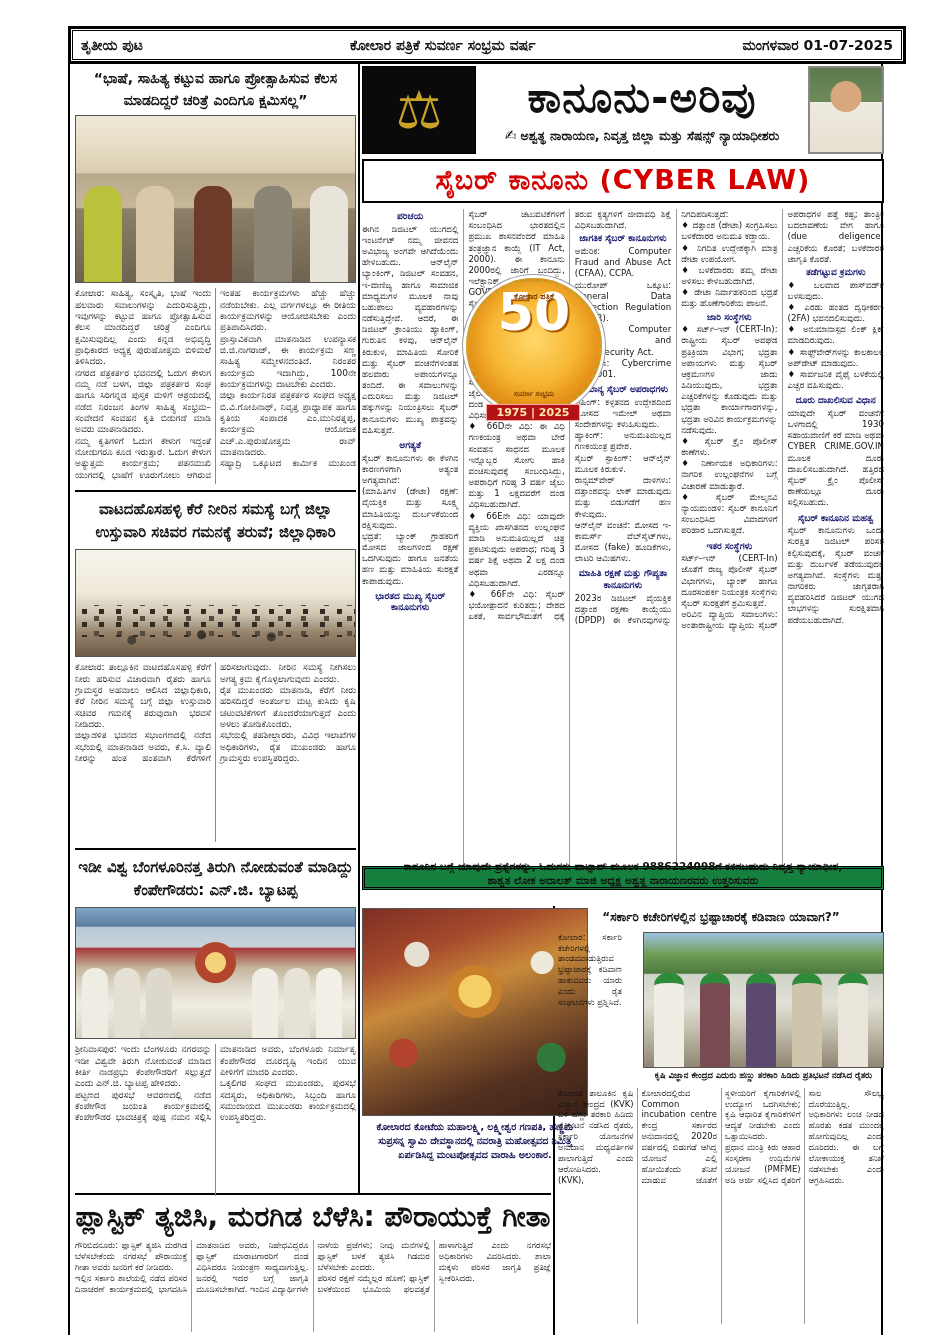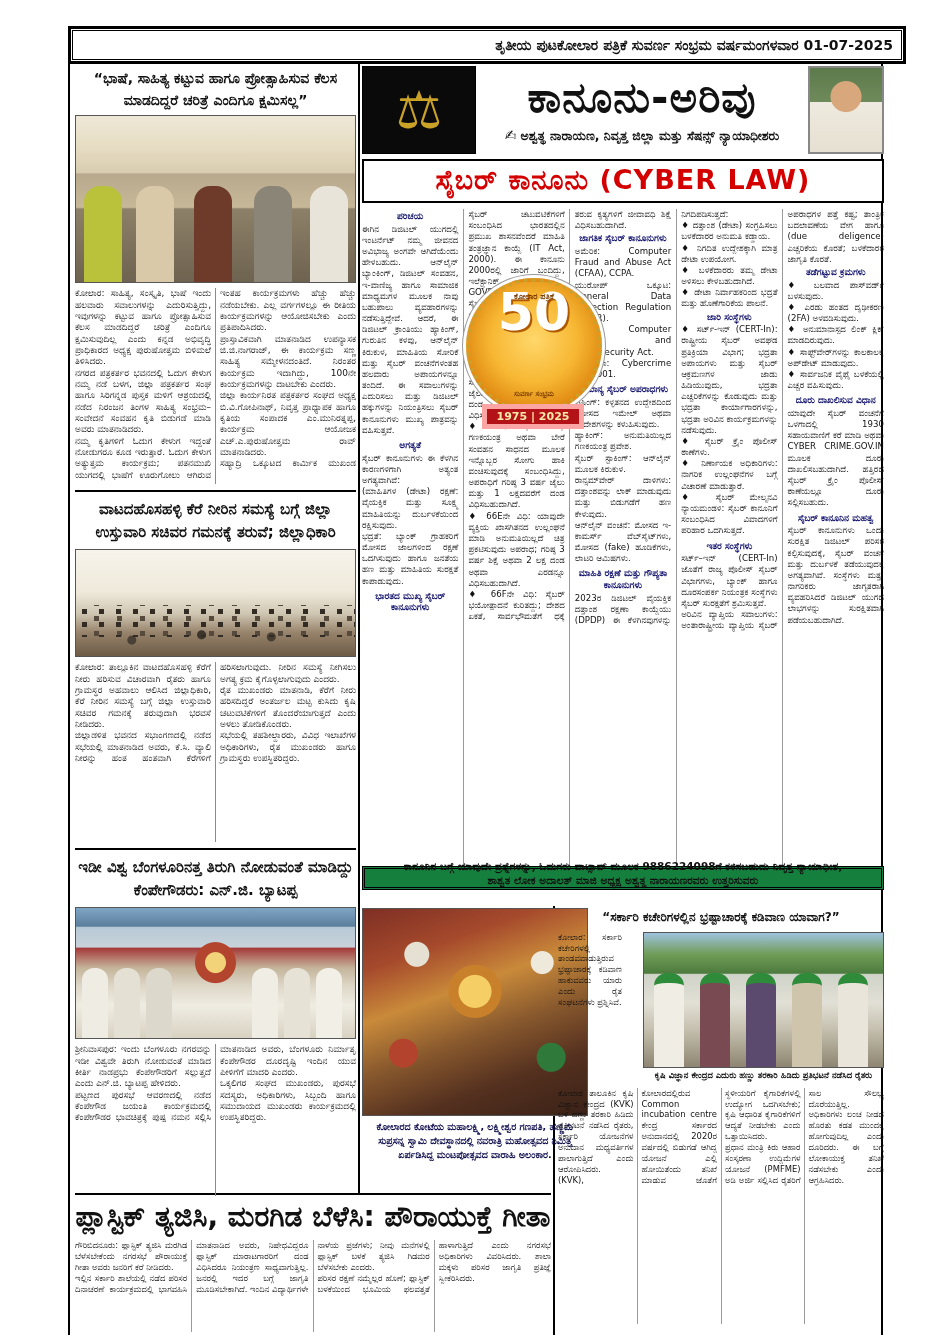--- a/index.html
+++ b/index.html
@@ -1,20 +1,20 @@
 <!DOCTYPE html>
 <html><head>
 <meta charset="utf-8">
 <style>
   html,body{margin:0;padding:0;background:#ffffff;}
   body{width:945px;height:1337px;position:relative;font-family:"DejaVu Sans","Liberation Sans",sans-serif;color:#111;}
   .abs{position:absolute;}
   
   #header-box{left:68px;top:26px;width:812px;height:32px;border:3px solid #000;box-shadow:inset 0 0 0 1px #fff,inset 0 0 0 2px #000;
-    display:flex;align-items:center;justify-content:flex-end;padding:0 10px;font-weight:bold;font-size:14px;background:#fff;}
+    display:flex;align-items:center;justify-content:space-between;padding:0 10px;font-weight:bold;font-size:14px;background:#fff;}
   
   .vrule{width:2px;background:#000;}
   .hrule{height:2px;background:#000;}
   
   #left-region{left:75px;top:66px;width:281px;}
   .quote-head{font-weight:bold;font-size:14px;text-align:center;line-height:1.55;padding:2px 0 4px 0;}
   .sec-head{font-weight:bold;font-size:15px;text-align:center;line-height:1.5;padding:6px 0;}
   .body-2col{column-count:2;column-gap:9px;column-rule:1px solid #8a8a8a;font-size:9px;line-height:1.26;
     text-align:justify;white-space:pre-line;overflow:hidden;margin-top:5px;}
   .article-rule{height:2px;background:#000;margin:6px 0 0 0;}
@@ -68,21 +68,21 @@
   
   #jubilee{left:466px;top:278px;width:134px;height:146px;z-index:5;text-align:center;}
   .seal{width:128px;height:128px;margin:0 auto;border-radius:50%;
     background:radial-gradient(circle at 50% 45%,#ffd76a 0%,#f7b733 45%,#e08a12 75%,#b96a08 100%);
     border:4px dotted #caa12c;box-shadow:0 0 0 3px #fff,0 0 0 4px #999;
     display:flex;align-items:flex-start;justify-content:center;position:relative;}
   .seal .fifty{font-size:52px;font-weight:bold;color:#fff;text-shadow:2px 2px 0 #b05a00;}
   .seal .arc-top{position:absolute;top:10px;left:0;right:0;font-size:8px;font-weight:bold;color:#7a3c00;}
   .seal .arc-bottom{position:absolute;bottom:12px;left:0;right:0;font-size:7px;font-weight:bold;color:#7a3c00;}
   .ribbon{margin:-10px auto 17px auto;width:92px;background:#b31217;color:#ffe9a8;font-weight:bold;font-size:11px;
-    padding:1px 0;border:5px solid #fca5a5;position:relative;z-index:6;}
+    padding:1px 0;border:1px solid #fca5a5;position:relative;z-index:6;}
   
   #wa-strip{left:362px;top:866px;width:522px;height:24px;border:3px double #000;box-sizing:border-box;
     display:flex;flex-direction:column;align-items:center;justify-content:flex-end;font-size:10.5px;font-weight:bold;text-align:center;line-height:1.35;background:#15803d;}
   
   #temple-region{left:362px;top:908px;width:226px;}
   .temple-caption{font-weight:bold;font-size:9.5px;text-align:center;line-height:1.45;margin-top:4px;color:#0d0d4d;}
   
   #corruption-region{left:558px;top:908px;width:326px;}
   .corr-head{font-weight:bold;font-size:12px;text-align:center;line-height:1.3;padding:2px 0 6px 0;}
   .corr-row{display:flex;gap:21px;}
@@ -227,21 +227,21 @@
 ♦ ಸೈಬರ್ ಮೇಲ್ಮನವಿ ನ್ಯಾಯಮಂಡಳಿ: ಸೈಬರ್ ಕಾನೂನಿಗೆ ಸಂಬಂಧಿಸಿದ ವಿವಾದಗಳಿಗೆ ಪರಿಹಾರ ಒದಗಿಸುತ್ತದೆ.</p>
       </div>
     <div class="sec">
         <h4>ಇತರ ಸಂಸ್ಥೆಗಳು</h4>
         <p>ಸರ್ಟ್–ಇನ್ (CERT-In) ಜೊತೆಗೆ ರಾಜ್ಯ ಪೊಲೀಸ್ ಸೈಬರ್ ವಿಭಾಗಗಳು, ಬ್ಯಾಂಕ್ ಹಾಗೂ ದೂರಸಂಪರ್ಕ ನಿಯಂತ್ರಕ ಸಂಸ್ಥೆಗಳು ಸೈಬರ್ ಸುರಕ್ಷತೆಗೆ ಶ್ರಮಿಸುತ್ತವೆ.
 ಅರಿವಿನ ವ್ಯಾಪ್ತಿಯ ಸವಾಲುಗಳು: ಅಂತಾರಾಷ್ಟ್ರೀಯ ವ್ಯಾಪ್ತಿಯ ಸೈಬರ್ ಅಪರಾಧಗಳ ಪತ್ತೆ ಕಷ್ಟ; ತಾಂತ್ರಿಕ ಬದಲಾವಣೆಯ ವೇಗ ಹಾಗೂ (due deligence) ಎಚ್ಚರಿಕೆಯ ಕೊರತೆ; ಬಳಕೆದಾರರ ಜಾಗೃತಿ ಕೊರತೆ.</p>
       </div>
     <div class="sec">
         <h4>ತಡೆಗಟ್ಟುವ ಕ್ರಮಗಳು</h4>
         <p>♦ ಬಲವಾದ ಪಾಸ್‌ವರ್ಡ್ ಬಳಸುವುದು.
-♦ ಎರಡು ಹಂತದ ದೃಢೀಕರಣ (2FA) ಅಳವಡಿಸುವುದು.
+♦ ಎರಡು ಹಂತದ ದೃಢೀಕರಣ (2FA) ಭವನದಲಿಸುವುದು.
 ♦ ಅನುಮಾನಾಸ್ಪದ ಲಿಂಕ್ ಕ್ಲಿಕ್ ಮಾಡದಿರುವುದು.
 ♦ ಸಾಫ್ಟ್‌ವೇರ್‌ಗಳನ್ನು ಕಾಲಕಾಲಕ್ಕೆ ಅಪ್‌ಡೇಟ್ ಮಾಡುವುದು.
 ♦ ಸಾರ್ವಜನಿಕ ವೈಫೈ ಬಳಕೆಯಲ್ಲಿ ಎಚ್ಚರ ವಹಿಸುವುದು.</p>
       </div>
     <div class="sec">
         <h4>ದೂರು ದಾಖಲಿಸುವ ವಿಧಾನ</h4>
         <p>ಯಾವುದೇ ಸೈಬರ್ ವಂಚನೆಗೆ ಒಳಗಾದಲ್ಲಿ 1930 ಸಹಾಯವಾಣಿಗೆ ಕರೆ ಮಾಡಿ ಅಥವಾ CYBER CRIME.GOV.IN ಮೂಲಕ ದೂರು ದಾಖಲಿಸಬಹುದಾಗಿದೆ. ಹತ್ತಿರದ ಸೈಬರ್ ಕ್ರೈಂ ಪೊಲೀಸ್ ಠಾಣೆಯಲ್ಲೂ ದೂರು ಸಲ್ಲಿಸಬಹುದು.</p>
       </div>
     <div class="sec">
         <h4>ಸೈಬರ್ ಕಾನೂನಿನ ಮಹತ್ವ</h4>

